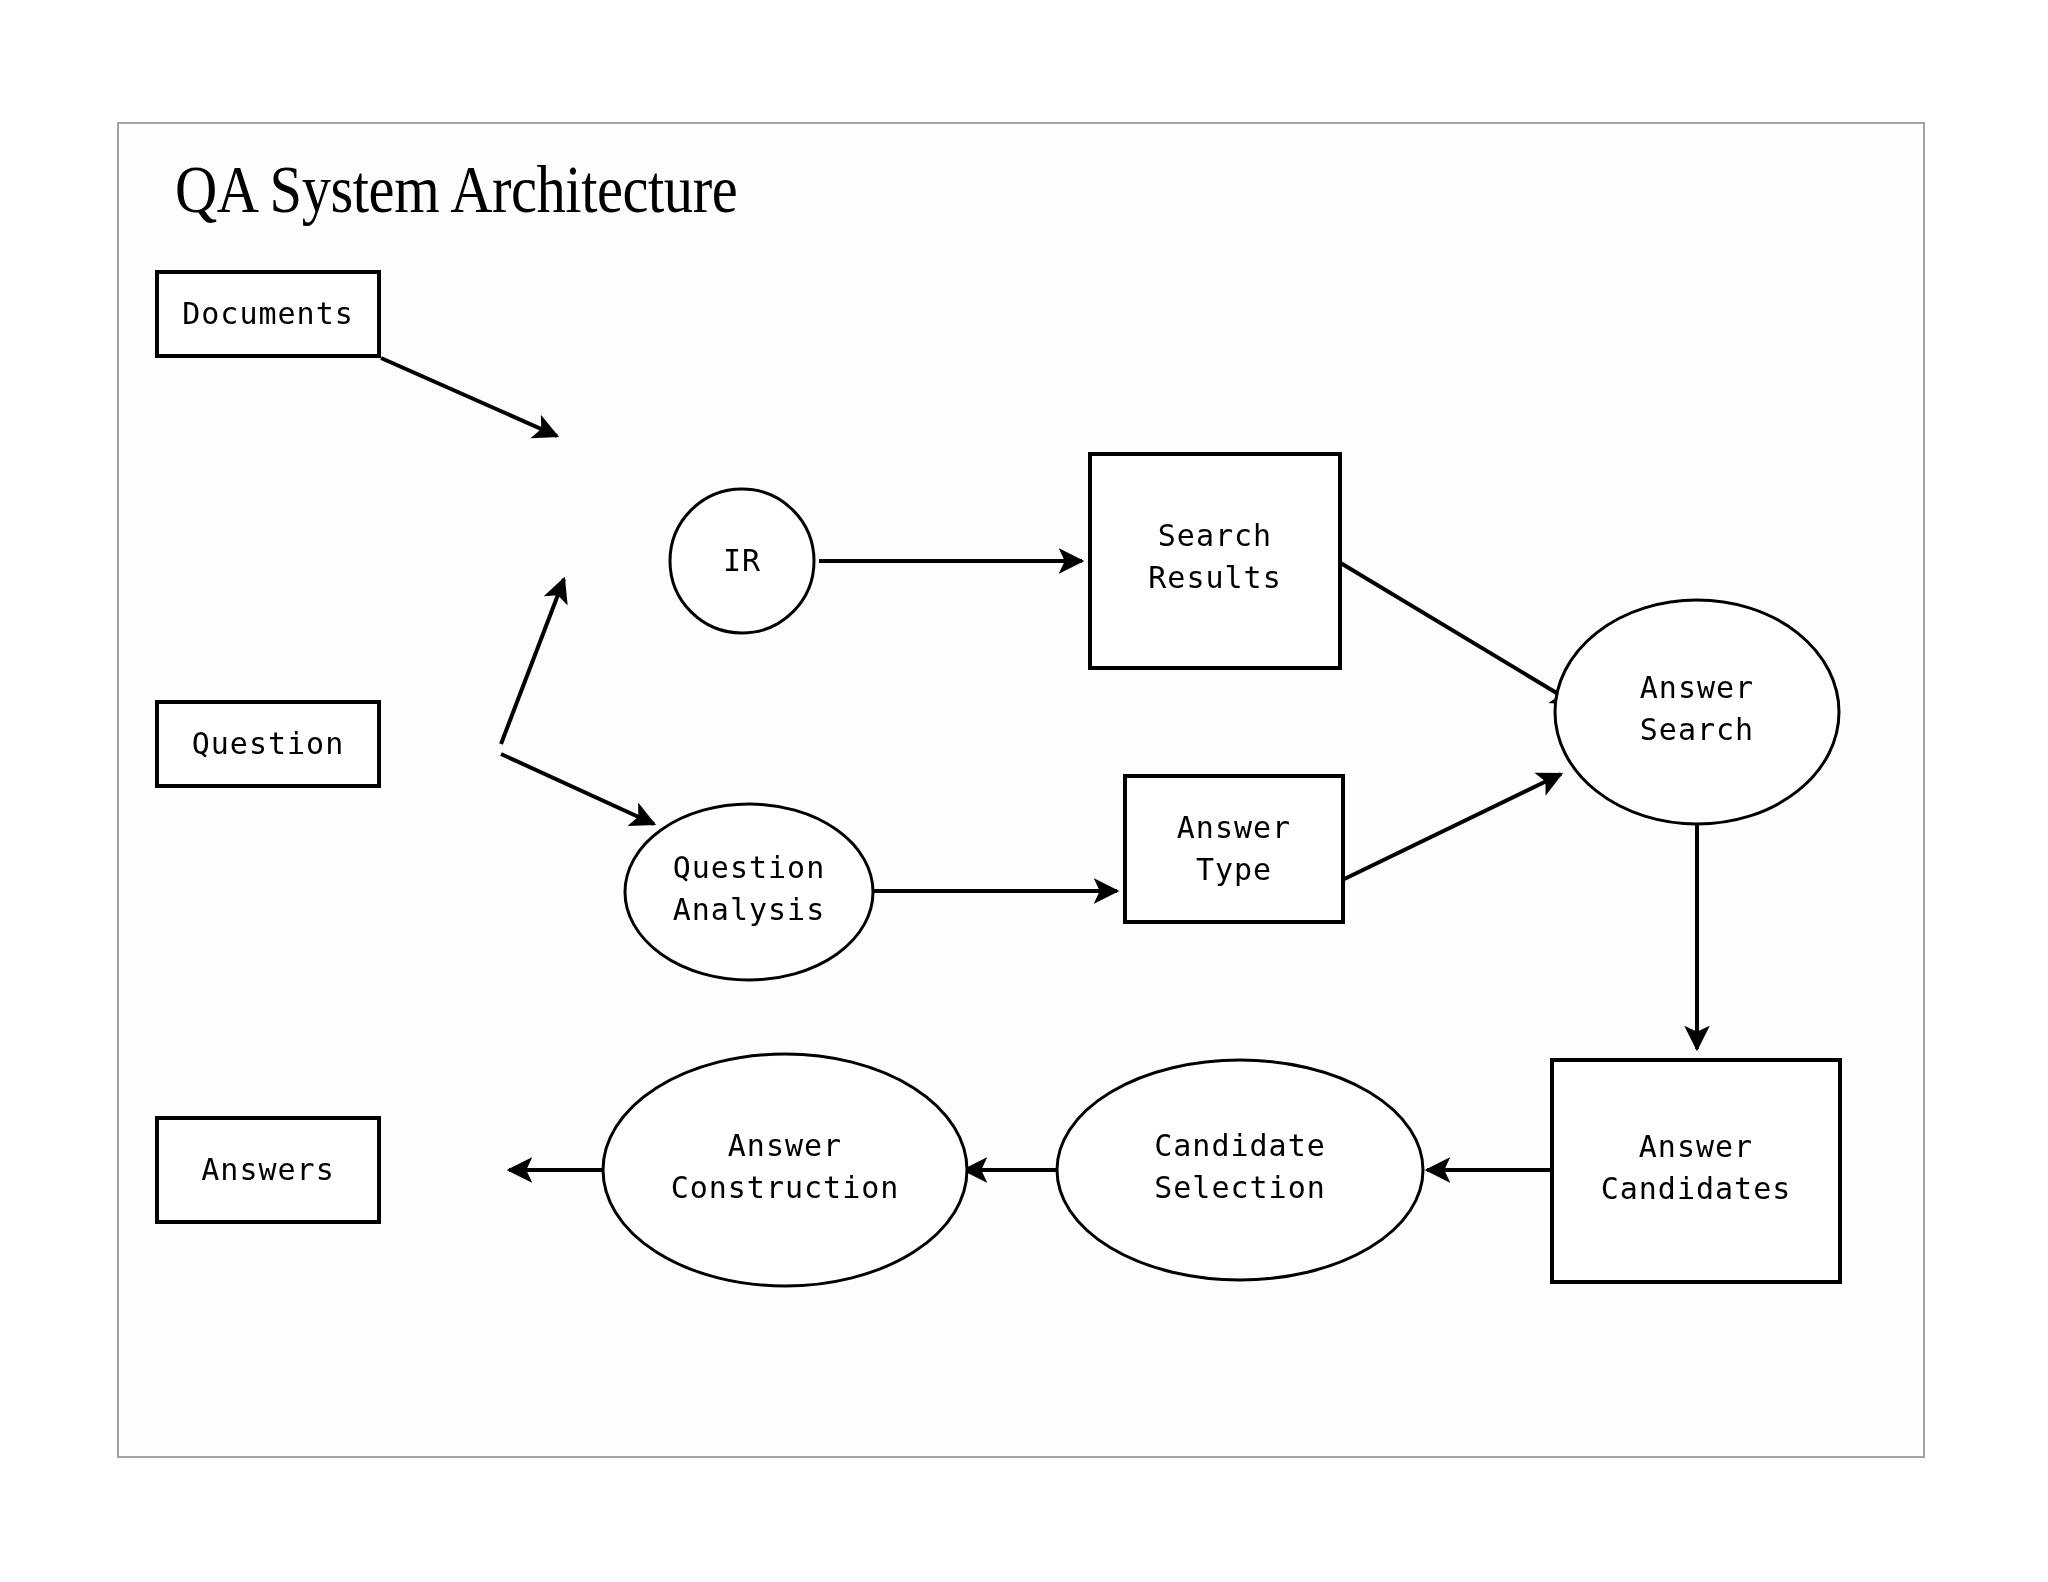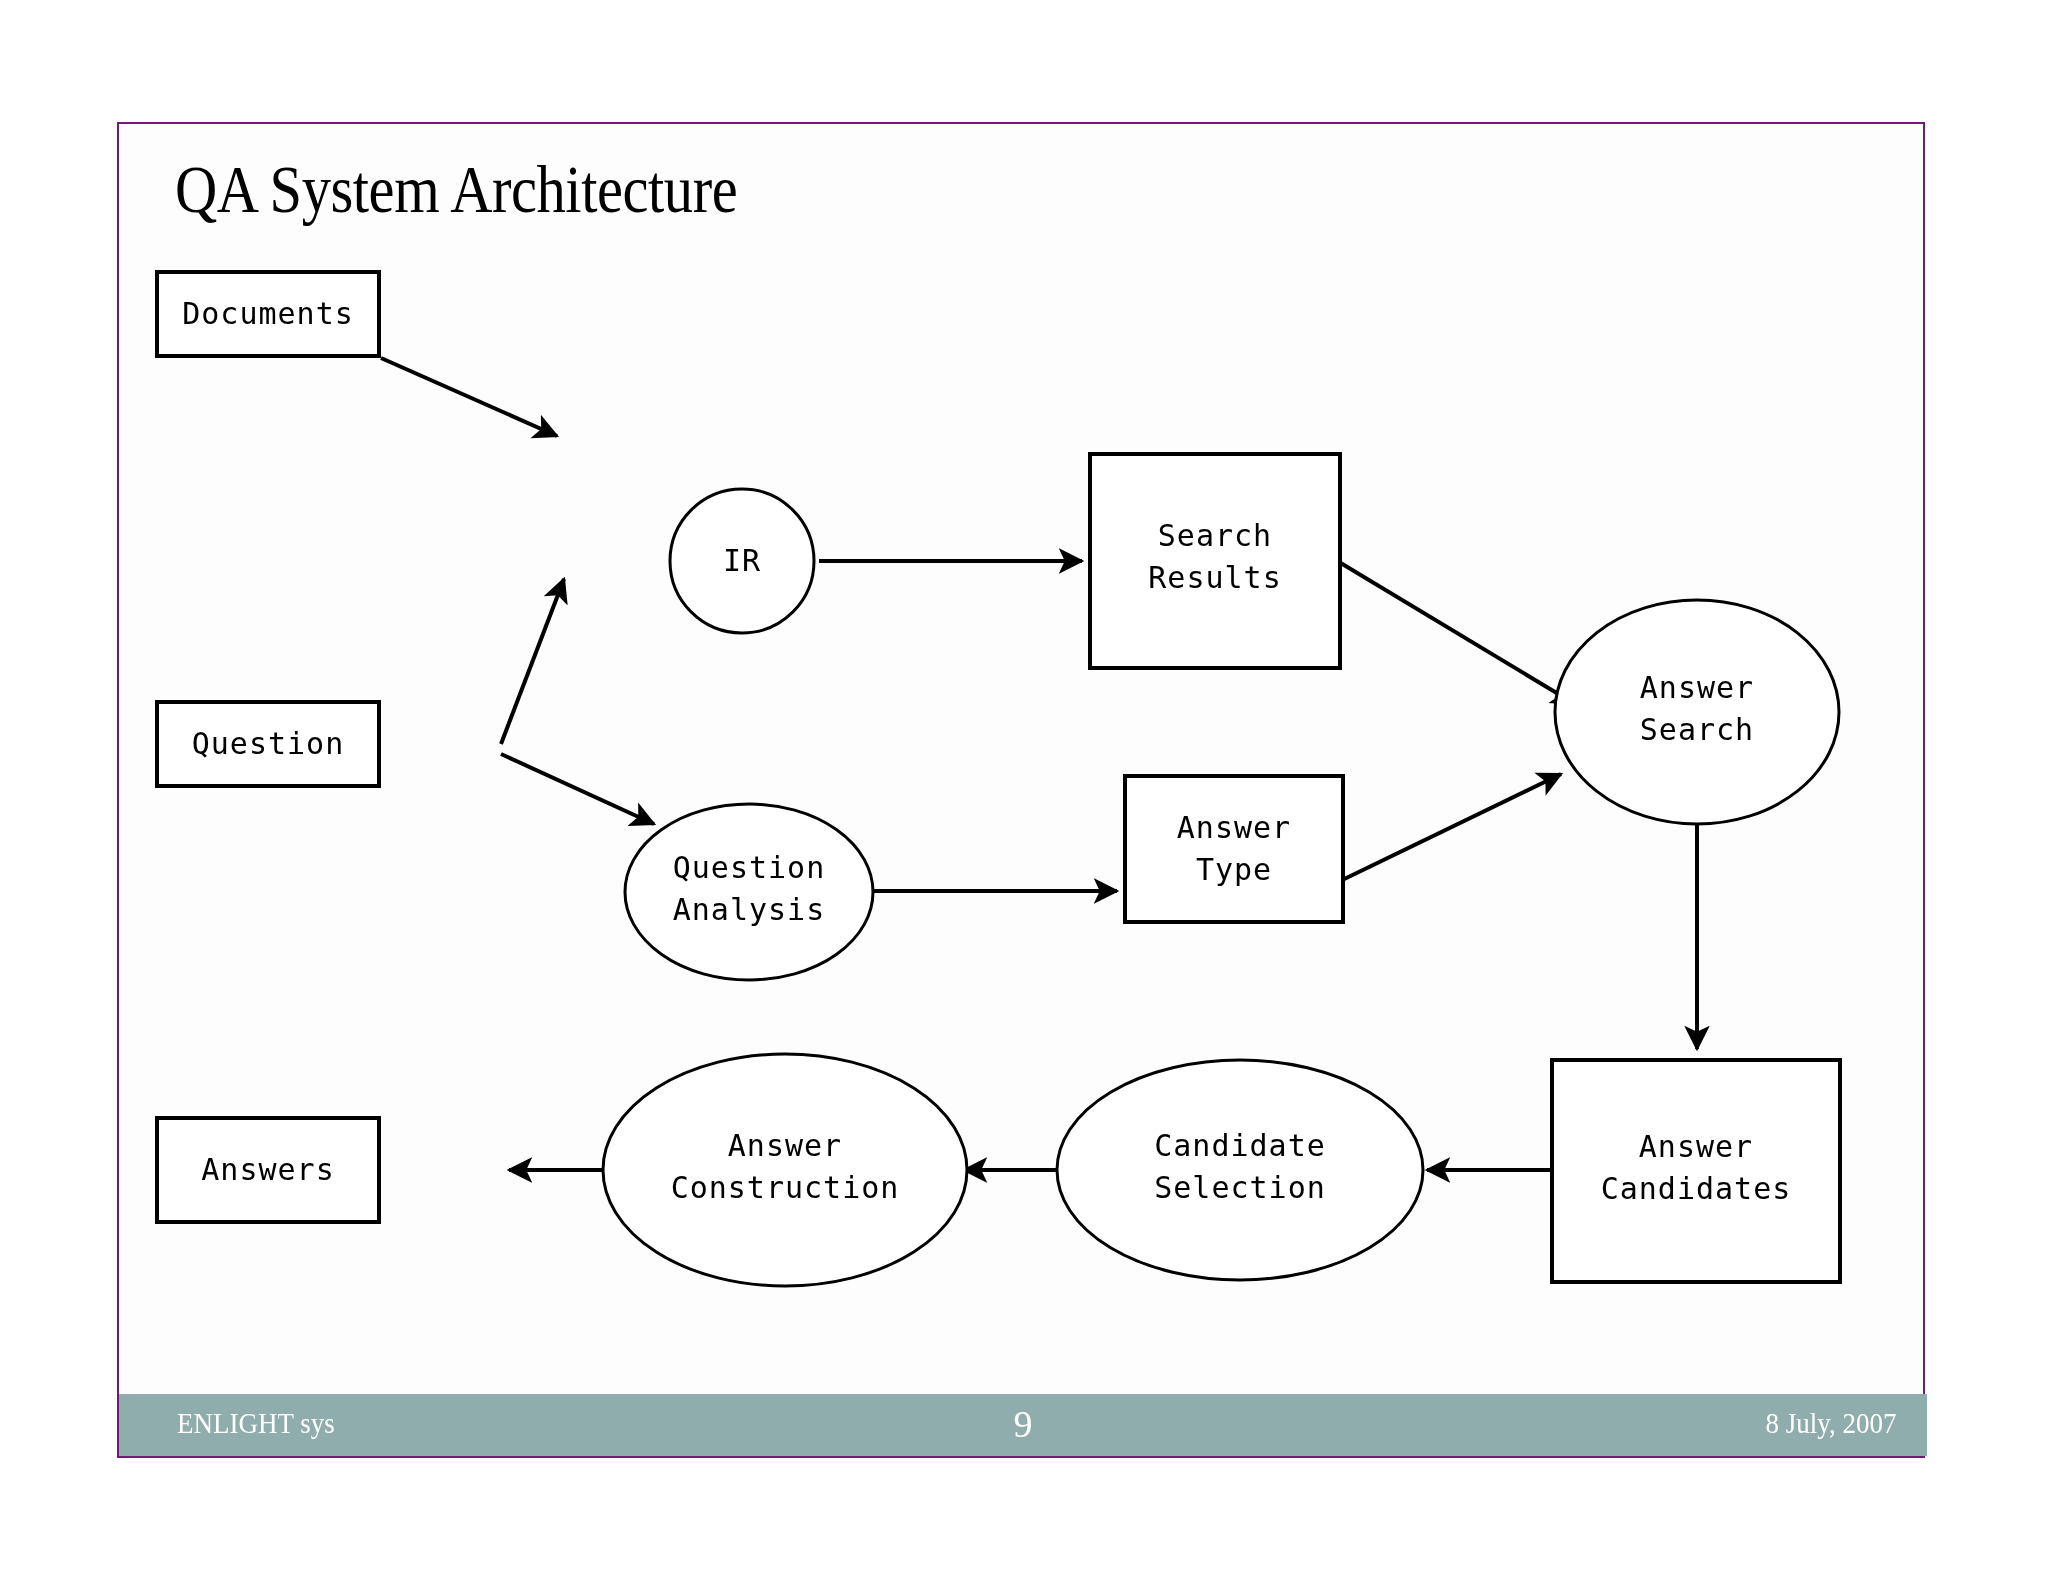--- a/index.html
+++ b/index.html
@@ -14,21 +14,21 @@
     overflow: hidden;
   }
 
   #slide {
     position: absolute;
     left: 117px;
     top: 122px;
     width: 1808px;
     height: 1336px;
     background: #fdfdfd;
-    border: 2px solid #701a75;
+    border: 2px solid #a3a3a3;
     box-sizing: border-box;
   }
 
   #slide-title {
     position: absolute;
     left: 56px;
     top: 30px;
     font-family: "Liberation Serif", "DejaVu Serif", serif;
     font-size: 68px;
     line-height: 1.05;
@@ -190,19 +190,14 @@
       <text class="node-label" x="666" y="1023">Answer</text>
       <text class="node-label" x="666" y="1065">Construction</text>
     </g>
 
     <g>
       <rect class="shape" x="38" y="994" width="222" height="104"></rect>
       <text class="node-label" x="149" y="1047">Answers</text>
     </g>
   </svg>
 
-  <div id="footer-band">
-    <div class="footer-text" id="footer-left">ENLIGHT sys</div>
-    <div class="footer-text" id="footer-page">9</div>
-    <div class="footer-text" id="footer-right">8 July, 2007</div>
-  </div>
 
 </div>
 
 </body></html>

